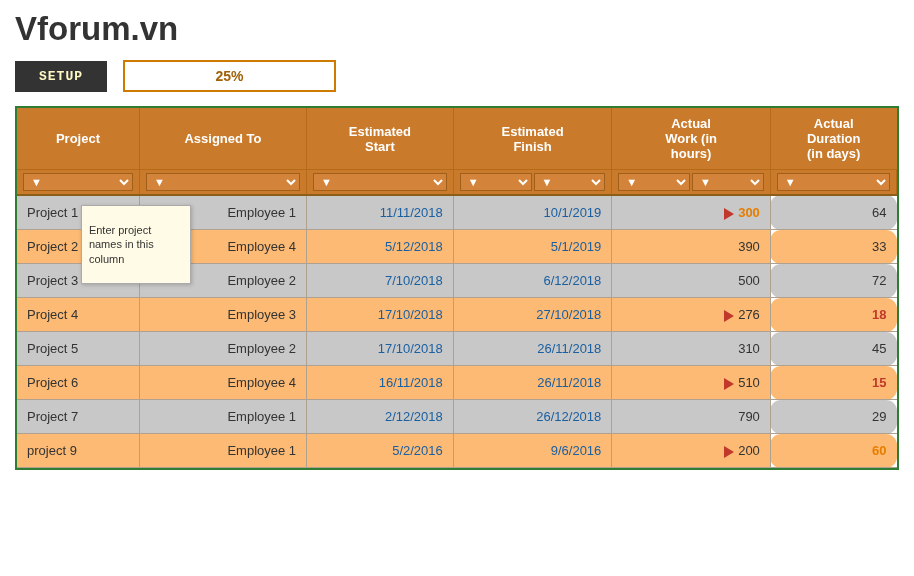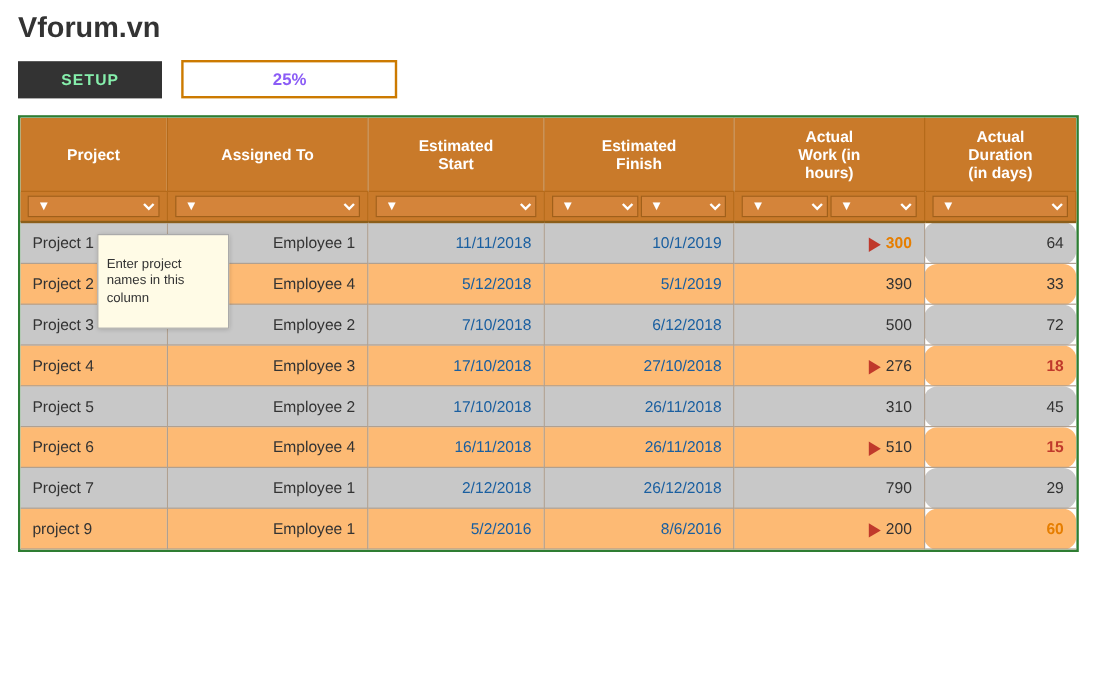--- a/index.html
+++ b/index.html
@@ -3,47 +3,48 @@
   <meta charset="utf-8">
   <style>
     * { box-sizing: border-box; margin: 0; padding: 0; }
     body {
       font-family: Arial, sans-serif;
       background: #fff;
       padding: 10px 15px;
       font-size: 13px;
     }
     #app-title {
-      font-size: 24px;
+      font-size: 33px;
       font-weight: bold;
       color: #333;
       margin-bottom: 12px;
     }
     #toolbar {
       display: flex;
       align-items: center;
       gap: 16px;
       margin-bottom: 14px;
     }
     #setup-btn {
       background: #333;
-      color: #86efac;
-      font-weight: bold;
-      padding: 8px 36px;
+      color: #fef9c3;
+      font-weight: bold;
+      padding: 8px 24px;
       border: none;
       cursor: pointer;
       font-size: 13px;
       letter-spacing: 1px;
+      font-family: Liberation Mono, monospace;
     }
     #progress-bar-container {
       border: 2px solid #cc7a00;
-      width: 180px;
+      width: 213px;
       text-align: center;
       padding: 6px 10px;
-      color: #8b5cf6;
+      color: #a16207;
       font-weight: bold;
       font-size: 14px;
     }
     #table-wrapper {
       border: 2px solid #2e7d32;
       overflow: hidden;
     }
     table {
       border-collapse: collapse;
       width: 100%;
@@ -236,19 +237,19 @@
           <td>Employee 1</td>
           <td class="date-blue">2/12/2018</td>
           <td class="date-blue">26/12/2018</td>
           <td>790</td>
           <td>29</td>
         </tr>
         <tr>
           <td>project 9</td>
           <td>Employee 1</td>
           <td class="date-blue">5/2/2016</td>
-          <td class="date-blue">8/6/2016</td>
+          <td class="date-blue">9/6/2016</td>
           <td><span class="flag-icon"></span><span class="">200</span></td>
           <td class="highlight-orange">60</td>
         </tr>
       </tbody>
   </table>
 </div>
 
 </body></html>

